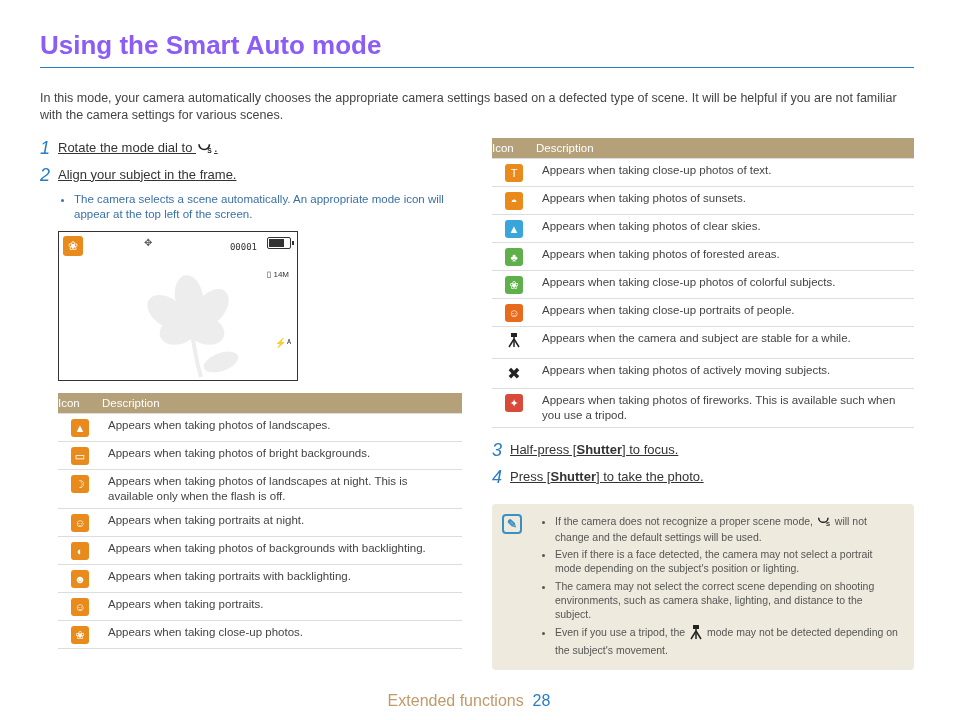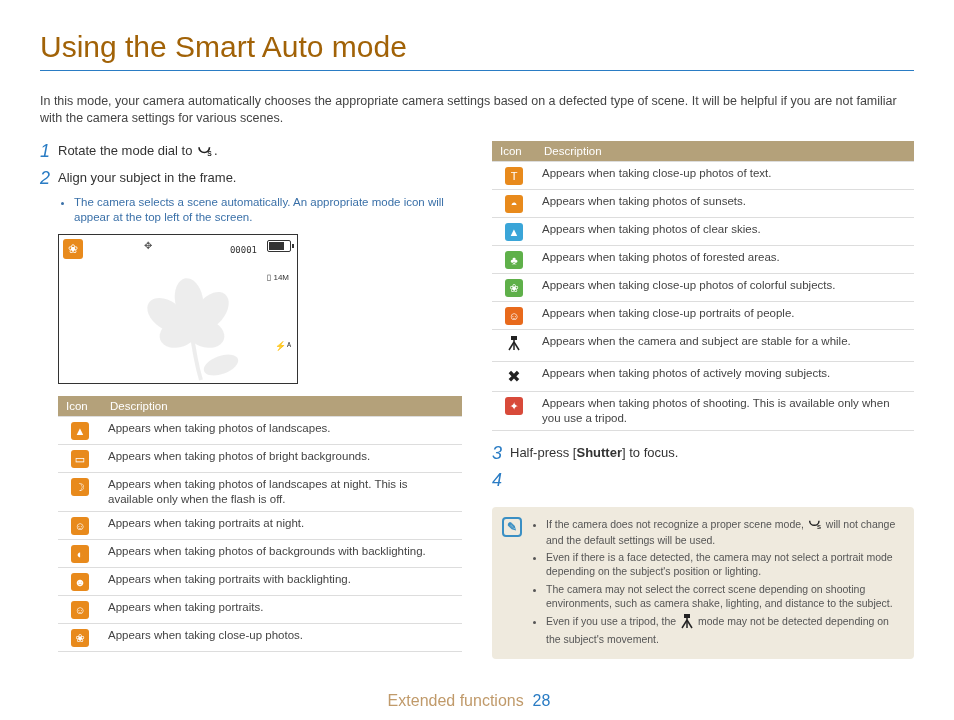--- a/index.html
+++ b/index.html
@@ -7,32 +7,32 @@
     font-family: Arial, Helvetica, sans-serif;
     width: 954px;
     height: 720px;
     background: #fff;
     color: #333;
     font-size: 12px;
     padding: 30px 40px 10px 40px;
     position: relative;
   }
   h1 {
-    color: #a16207;
-    font-size: 30px;
-    font-weight: 400;
+    color: #8b5cf6;
+    font-size: 26px;
+    font-weight: 700;
     margin-bottom: 2px;
   }
   .rule { border-top: 1.5px solid #2a7cc4; margin: 6px 0 6px 0; }
   .intro { font-size: 12.5px; color: #444; line-height: 1.35; margin-bottom: 14px; margin-top: 22px; }
   .cols { display: flex; gap: 30px; }
   .col { flex: 1; min-width: 0; }
   .step { display: flex; margin-bottom: 6px; align-items: flex-start; }
   .step-num { color: #2a7cc4; font-size: 18px; font-style: italic; font-weight: 400; width: 18px; flex-shrink:0; }
-  .step-text { font-size: 13px; color: #333; line-height: 1.4; padding-top:1px; }
+  .step-text { font-size: 13px; color: #333; line-height: 1.4; padding-top:1px;text-decoration:underline; }
   .step-text b { font-weight: bold; }
   .sub-bullets { margin-left: 20px; margin-top: 2px; margin-bottom: 8px; }
   .sub-bullets li { font-size: 11.5px; color: #3a70a8; line-height: 1.35; list-style: disc; margin-left: 14px; }
   .lcd {
     border: 1.5px solid #333;
     width: 240px;
     height: 150px;
     margin: 6px 0 12px 18px;
     position: relative;
     background: #fff;
@@ -50,21 +50,21 @@
   .lcd-14m { position:absolute; top:38px; right:8px; font-size:8px; color:#333;padding-left:28px; }
   .lcd-right-icons { position:absolute; bottom:32px; right:6px; font-size:9px; color:#333; }
   .flower { position:absolute; left:70px; top:30px; opacity:0.25; }
   .flower svg { width: 140px; height: 120px; }
   .cs-icon { display:inline-block; width:18px; height:14px; vertical-align:middle; }
   .cs-icon svg { width:18px; height:14px; }
 
   table { border-collapse: collapse; width: 100%; font-size: 11.5px; }
   thead th {
     background: #b4a17a; color: #fff; text-align: left;
-    padding: 4px 8px; font-weight: 400; font-size: 11.5px;
+    padding: 4px 0; font-weight: 400; font-size: 11.5px;
   }
   thead th:first-child { width: 44px; }
   tbody td { border-bottom: 1px solid #ddd; padding: 4px 6px; vertical-align: top; color:#444; line-height:1.3; }
   tbody tr:first-child td { border-top: 1px solid #ddd; }
   tbody td.icon-cell { text-align: center; width:44px; padding-top:5px; }
   .ibox { display:inline-block; width:18px; height:18px; border-radius:3px; color:#fff; font-size:11px; line-height:18px; text-align:center; }
   .orange { background:#e88a1c; }
   .green  { background:#5fb04a; }
   .blue   { background:#3aa5d8; }
   .red    { background:#d84a3a; }
@@ -78,21 +78,21 @@
     margin-top: 16px;
     display: flex;
     gap: 10px;
   }
   .note-icon {
     width: 20px; height: 20px; border: 2px solid #3a8fc4; border-radius: 4px;
     color: #3a8fc4; font-size: 12px; text-align:center; line-height:17px; flex-shrink:0;
     font-weight:bold; transform: rotate(0deg);
   }
   .note-list { list-style: disc; margin-left: 14px; }
-  .note-list li { font-size: 10.5px; color: #555; line-height: 1.35; margin-bottom: 3px; }
+  .note-list li { font-size: 10.5px; color: #555; line-height: 1.35; margin-bottom: 3px; margin-left: 9px; }
 
   .footer { position:absolute; bottom:10px; left:0; right:16px; text-align:center; font-size:16px; color:#c09a6a; }
   .footer .pg { color:#2a7cc4; }
 
   .left-table { margin-left: 18px; margin-top:4px; }
 </style>
 </head>
 <body>
 
 <h1>Using the Smart Auto mode</h1>
@@ -238,35 +238,38 @@
                   <line x1="8" y1="7" x2="13" y2="15" stroke="#222" stroke-width="1.5"></line>
                 </svg></span></td>
             <td>Appears when the camera and subject are stable for a while.</td>
           </tr>
           <tr>
             <td class="icon-cell"><span class="sym">✖</span></td>
             <td>Appears when taking photos of actively moving subjects.</td>
           </tr>
           <tr>
             <td class="icon-cell"><span class="ibox red">✦</span></td>
-            <td>Appears when taking photos of shooting. This is available only when you use a tripod.</td>
+            <td>Appears when taking photos of fireworks. This is available such when you use a tripod.</td>
           </tr>
         </tbody>
     </table>
 
     <div style="height:12px"></div>
 
     <div class="step">
       <div class="step-num">3</div>
       <div class="step-text">
         <span>Half-press [</span><b>Shutter</b><span>] to focus.</span>
       </div>
     </div>
     <div class="step">
       <div class="step-num">4</div>
+      <div class="step-text">
+        <span>Press [</span><b>Shutter</b><span>] to take the photo.</span>
+      </div>
     </div>
 
     <div class="note-box">
       <div class="note-icon">✎</div>
       <ul class="note-list" id="note-list">
           <li>If the camera does not recognize a proper scene mode, <span style="display:inline-block;vertical-align:middle"><svg width="16" height="12" viewBox="0 0 24 18">
                 <path d="M4 4 a7 7 0 1 0 14 0" fill="none" stroke="#222" stroke-width="2.2"></path>
                 <text x="15" y="16" font-size="9" font-weight="bold" fill="#222">S</text>
               </svg></span> will not change and the default settings will be used.</li>
           <li>Even if there is a face detected, the camera may not select a portrait mode depending on the subject's position or lighting.</li>

